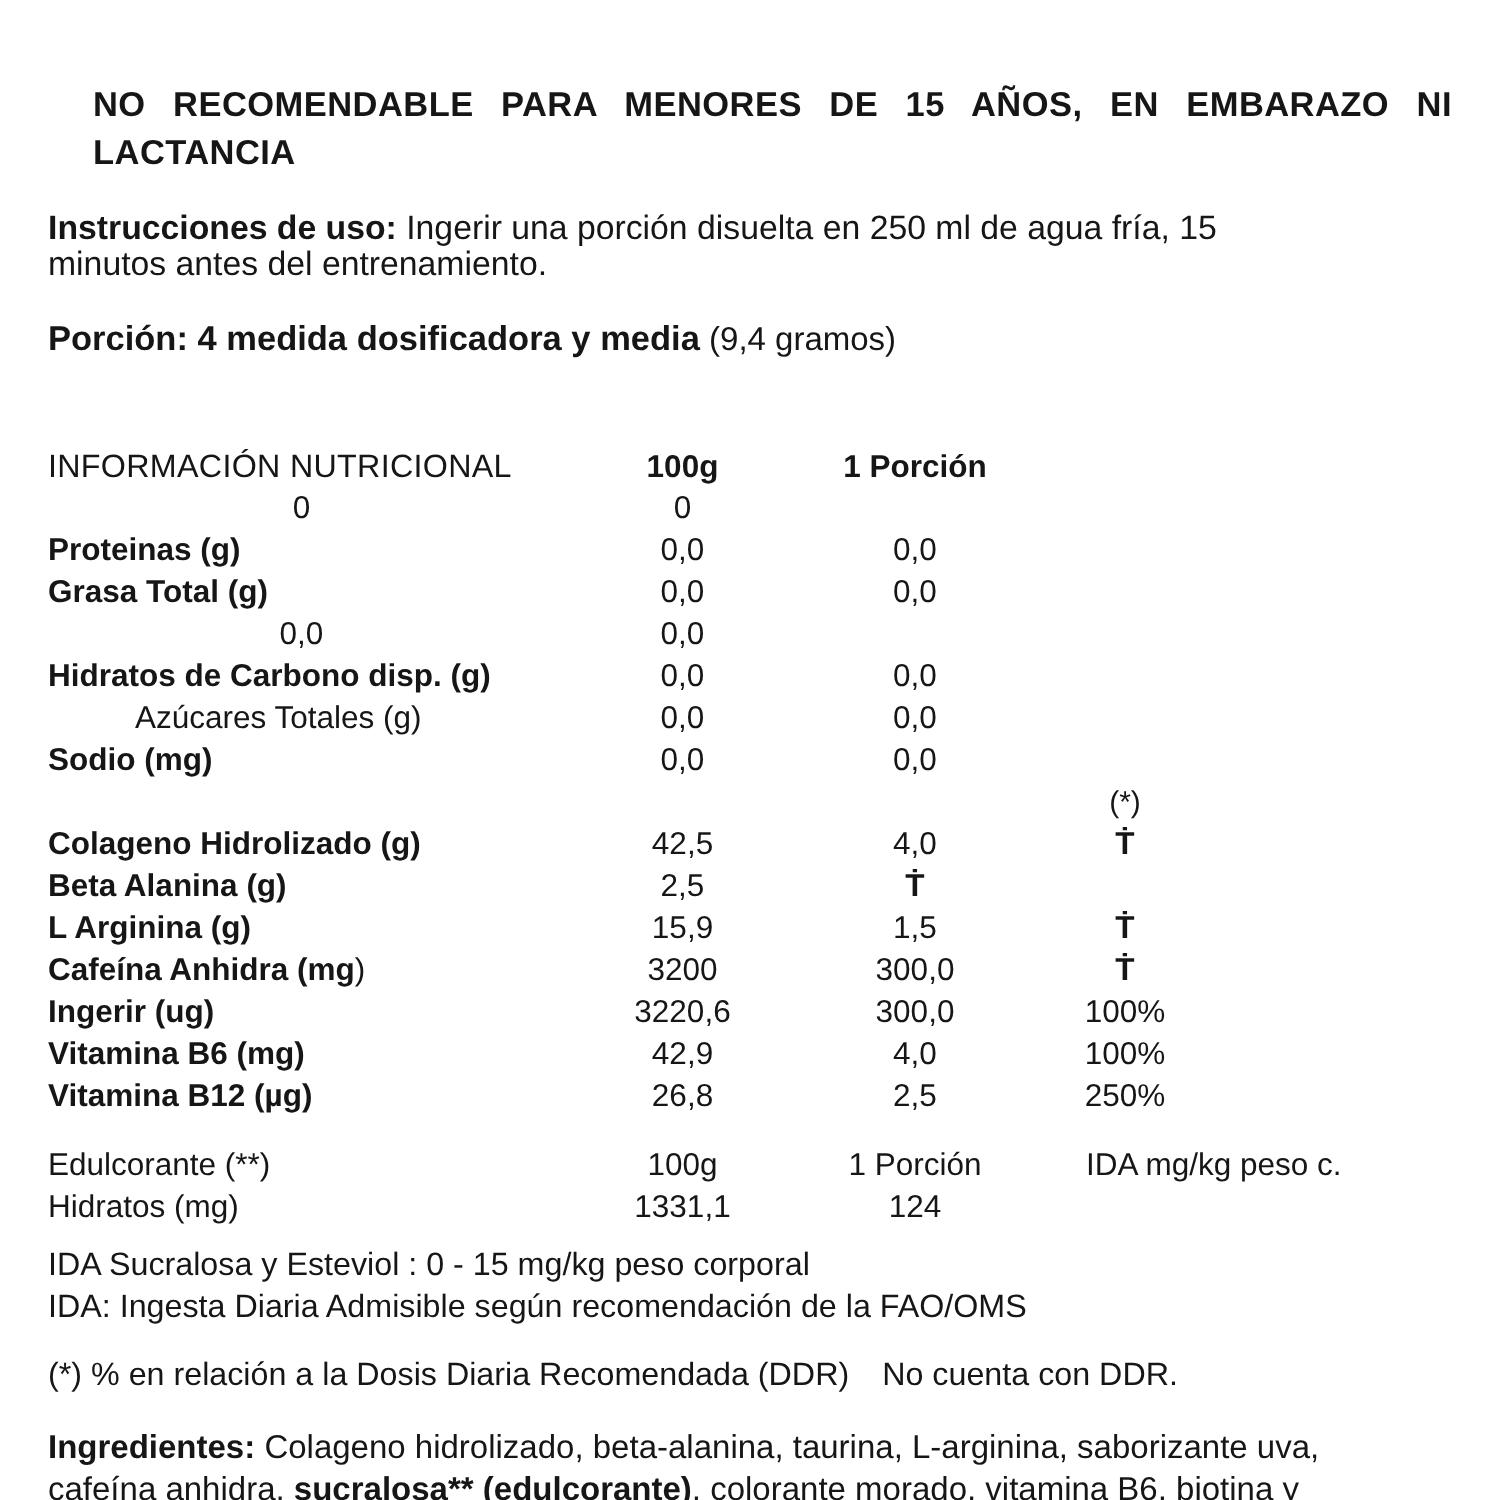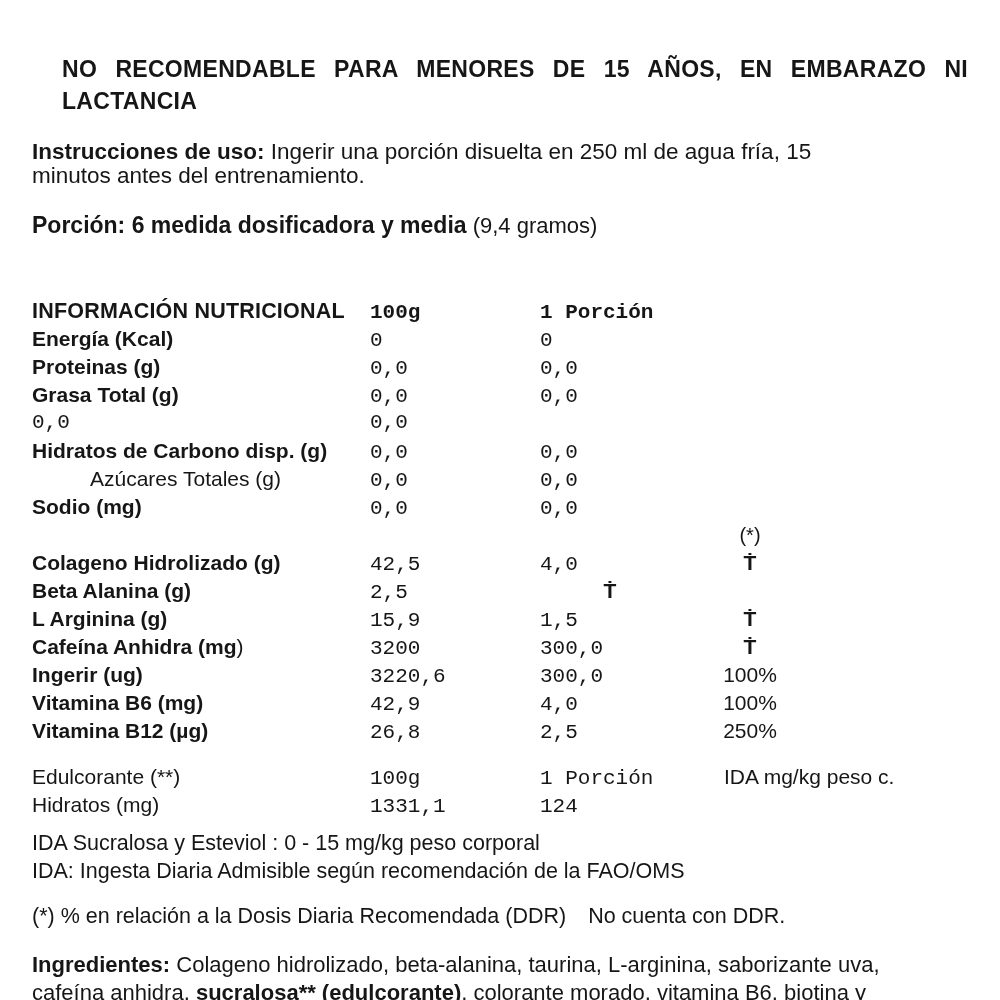--- a/index.html
+++ b/index.html
@@ -27,24 +27,24 @@
   .porcion .detail { font-weight: 400; font-size: 22px; }
 
   
   .ntable { margin-top: 57px; font-size: 21px; }
   .trow { display: grid; grid-template-columns: 338px 170px 140px 140px; height: 28px; line-height: 28px; align-items: baseline; }
   .cell { display: block; }
   .c-label { white-space: nowrap; font-weight: 400; }
   .c-label.b { font-weight: 700; }
   .c-label.ind { padding-left: 58px; }
   .c-label .sfx { font-weight: 400; }
-  .c-num { text-align: left; font-weight: 400; font-family: Liberation Mono, monospace; }
+  .c-num { text-align: center; font-weight: 400; }
   .c-ddr { text-align: center; font-weight: 400; }
   .c-ddr.b { font-weight: 700; }
-  .thead .c-label { font-weight: 700; font-size: 21.5px; letter-spacing: 0.2px; }
+  .thead .c-label { font-weight: 400; font-size: 21.5px; letter-spacing: 0.2px; }
   .thead .c-num { font-weight: 700; }
   .star-row .c-ddr { font-size: 20px; font-weight: 400; }
 
   
   .sweetener { margin-top: 18px; }
   .sweetener .c-label { font-weight: 400; }
   .sweetener .c-num { font-weight: 400; }
   .ida-cell { text-align: left; padding-left: 44px; white-space: nowrap; }
 
   
@@ -62,33 +62,32 @@
 
 <div class="page">
 
   <p class="warning">
     <span class="l1">NO RECOMENDABLE PARA MENORES DE 15 AÑOS, EN EMBARAZO NI</span>
     <span class="l2">LACTANCIA</span>
   </p>
 
   <p class="instructions"><span class="bold">Instrucciones de uso:</span><span> Ingerir una porción disuelta en 250 ml de agua fría, 15 minutos antes del entrenamiento.</span></p>
 
-  <p class="porcion"><span>Porción: 6 medida dosificadora y media</span><span class="detail"> (9,4 gramos)</span></p>
+  <p class="porcion"><span>Porción: 4 medida dosificadora y media</span><span class="detail"> (9,4 gramos)</span></p>
 
   <div class="ntable">
     <div class="trow thead">
       <span class="cell c-label">INFORMACIÓN NUTRICIONAL</span>
       <span class="cell c-num">100g</span>
       <span class="cell c-num">1 Porción</span>
       <span class="cell c-ddr"></span>
     </div>
 
     <div id="basic-rows">
         <div class="trow">
-          <span class="cell c-label b">Energía (Kcal)</span>
           <span class="cell c-num">0</span>
           <span class="cell c-num">0</span>
           <span class="cell c-ddr"></span>
         </div>
         <div class="trow">
           <span class="cell c-label b">Proteinas (g)</span>
           <span class="cell c-num">0,0</span>
           <span class="cell c-num">0,0</span>
           <span class="cell c-ddr"></span>
         </div>

